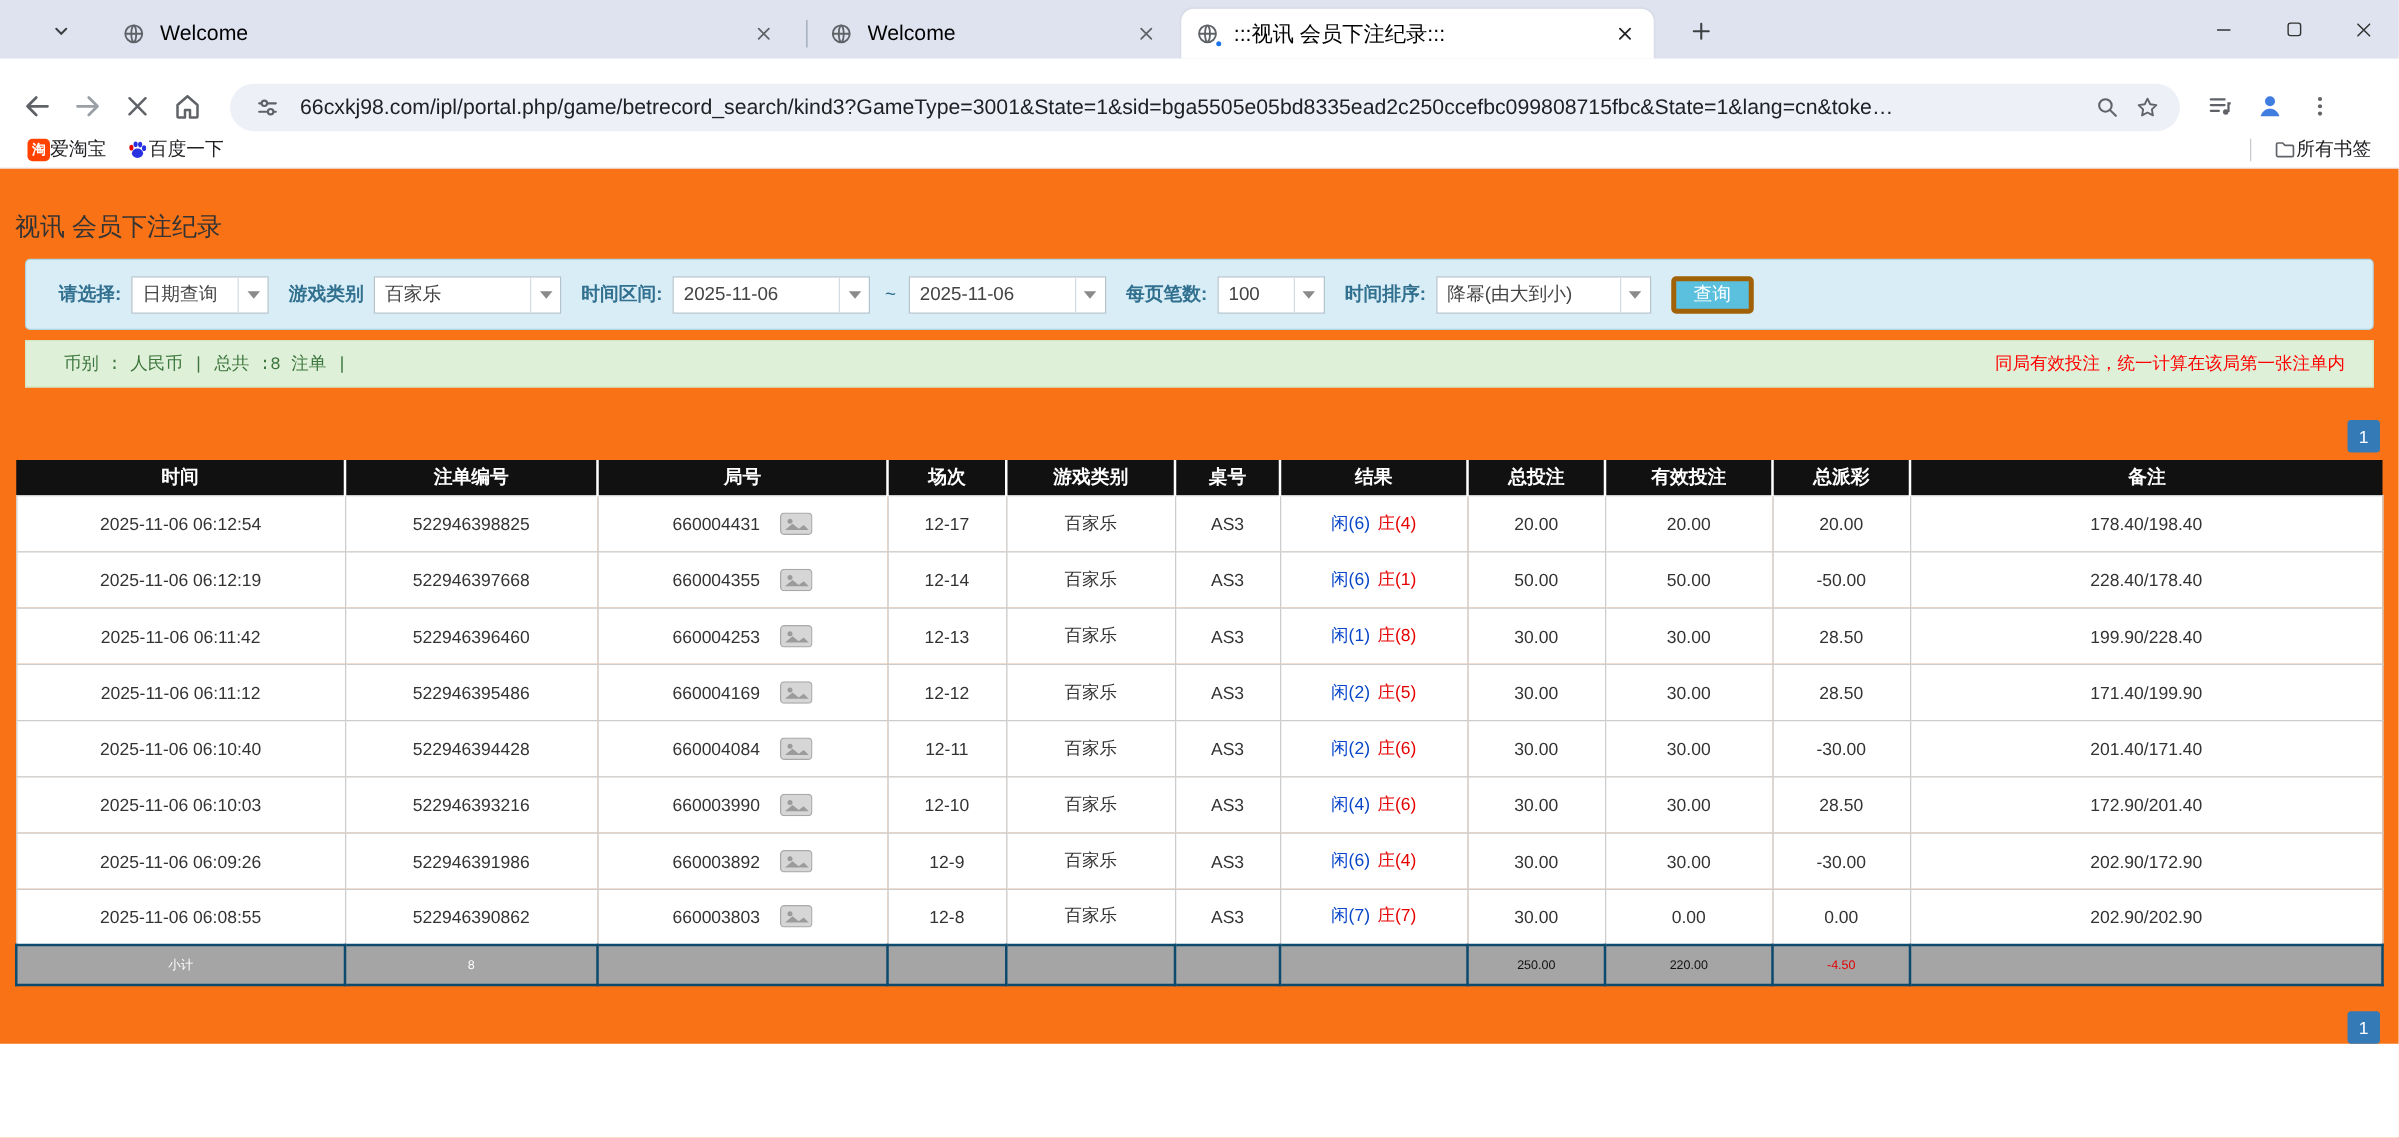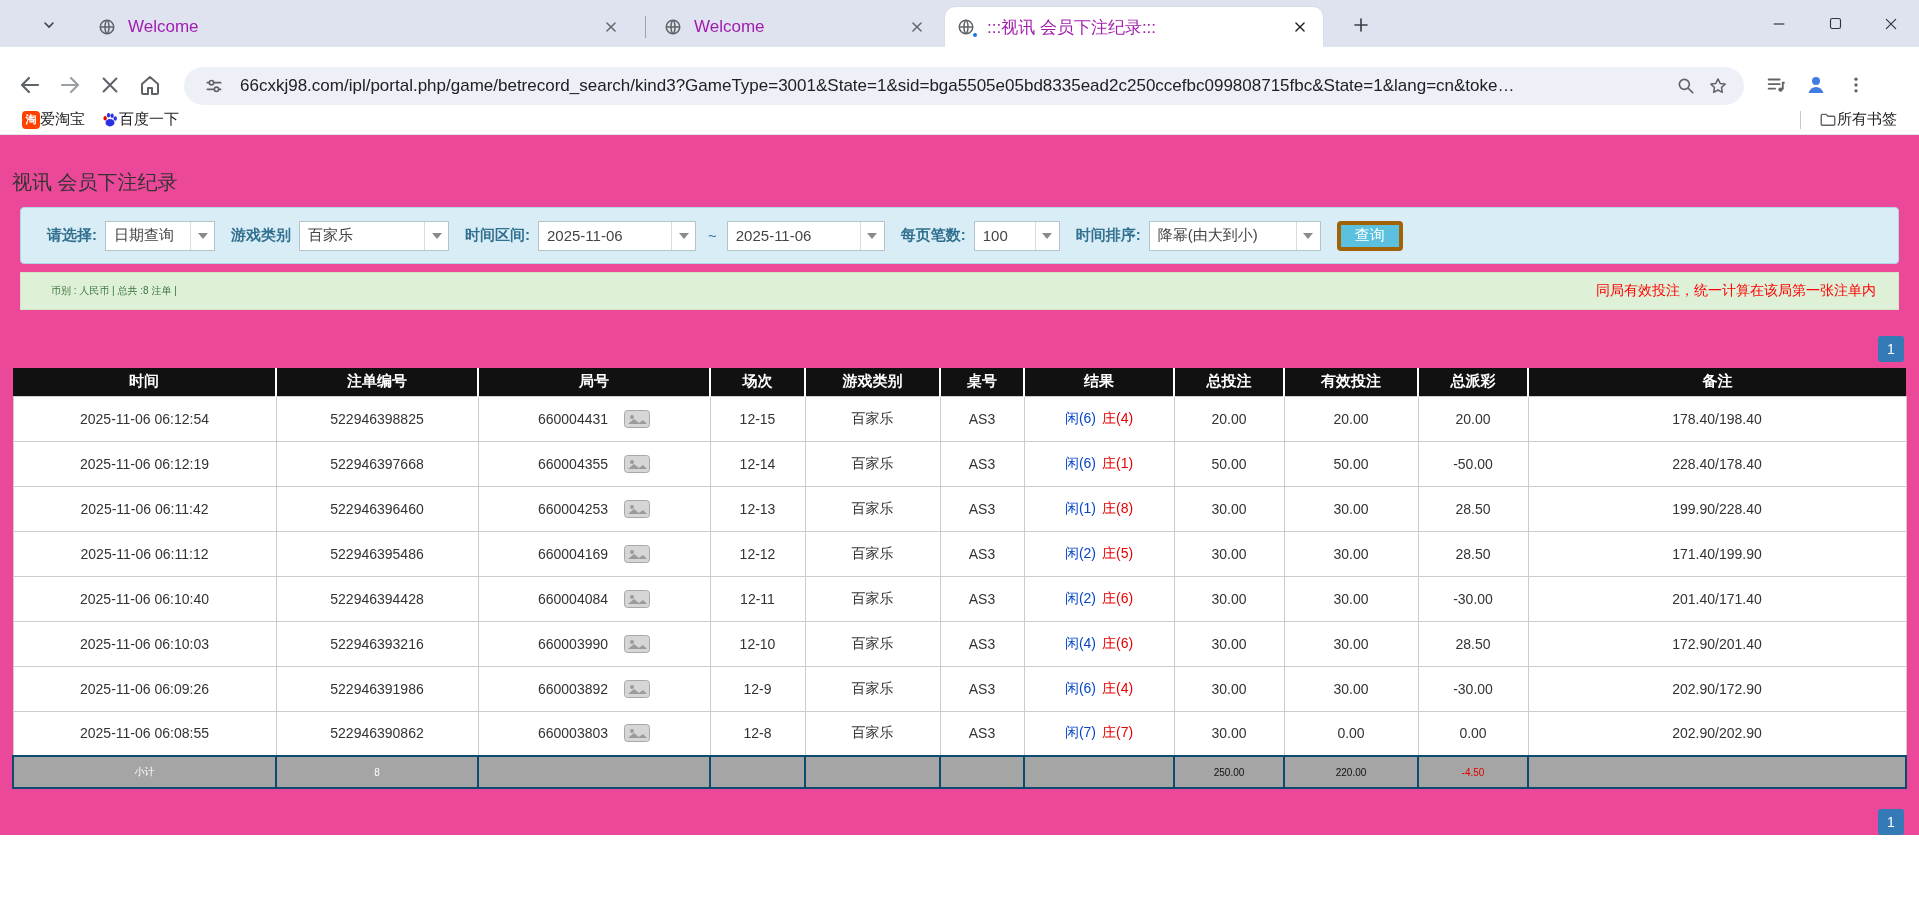--- a/index.html
+++ b/index.html
@@ -3,21 +3,21 @@
 <meta charset="utf-8">
 <style>
   * { box-sizing: border-box; margin: 0; padding: 0; }
   html,body { width: 1919px; height: 910px; font-family: "Liberation Sans", sans-serif; background:#fff; overflow:hidden; }
 
   
   .tabstrip { position:relative; width:100%; height:47px; background:#dee3ef; }
   .tab-search-btn { position:absolute; left:36px; top:12px; width:26px; height:26px; display:flex; align-items:center; justify-content:center; border-radius:50%; cursor:pointer; }
   .tab { position:absolute; top:7px; height:40px; display:flex; align-items:center; padding:0 12px; border-radius:10px 10px 0 0; color:#3c4043; }
   .tab .favicon { flex:0 0 auto; margin-right:12px; position:relative; }
-  .tab .tab-title { font-size:17px; white-space:nowrap; overflow:hidden; flex:1 1 auto; color:#a21caf; }
+  .tab .tab-title { font-size:17px; white-space:nowrap; overflow:hidden; flex:1 1 auto; color:#000000; }
   .tab.active { background:#fff; color:#202124; box-shadow:0 0 2px rgba(0,0,0,.08); }
   .tab .tab-close { flex:0 0 auto; width:22px; height:22px; margin-left:10px; display:flex; align-items:center; justify-content:center; border-radius:50%; cursor:pointer; }
   .tab1 { left:86px; width:548px; }
   .tab2 { left:652px; width:288px; }
   .tab3 { left:945px; width:378px; }
   .tab-separator { position:absolute; left:645px; top:16px; width:1px; height:22px; background:#9aa2b2; }
   .newtab-btn { position:absolute; left:1348px; top:12px; width:26px; height:26px; display:flex; align-items:center; justify-content:center; border-radius:50%; cursor:pointer; }
   .notif-dot { position:absolute; right:-4px; bottom:-3px; width:8px; height:8px; border-radius:50%; background:#1a73e8; border:2px solid #fff; }
   .win-controls { position:absolute; right:0; top:0; height:47px; display:flex; align-items:center; }
   .win-btn { width:56px; height:47px; display:flex; align-items:center; justify-content:center; cursor:pointer; }
@@ -32,34 +32,34 @@
   .toolbar-right { display:flex; align-items:center; margin-left:12px; }
 
   
   .bookmarks { width:100%; height:30px; background:#fff; display:flex; align-items:center; border-bottom:1px solid #e4e7eb; padding:0 14px; }
   .bm-item { display:flex; align-items:center; height:24px; padding:0 8px; border-radius:6px; cursor:pointer; }
   .bm-item .bm-label { font-size:15px; color:#202124; margin-left:0; white-space:nowrap; }
   .bm-spacer { flex:1 1 auto; }
   .bm-sep { width:1px; height:18px; background:#c6c9ce; margin:0 10px; }
 
   
-  .content { width:100%; background:#ec4899; }
+  .content { width:100%; background:#f97316; }
   .page-title { font-size:20px; font-weight:400; color:#333; padding:34px 0 0 12px; line-height:26px; }
 
   .filterbar { margin:12px 20px 0 20px; height:57px; background:#d9edf7; border:1px solid #aed5e5; border-radius:4px; display:flex; align-items:center; padding-left:26px; }
   .f-label { font-size:15px; font-weight:bold; color:#31708f; white-space:nowrap; margin-right:8px; }
   .combo { display:flex; align-items:center; height:30px; background:#fff; border:1px solid #b3c4ce; margin-right:16px; cursor:pointer; }
   .combo .combo-value { flex:1 1 auto; font-size:15px; color:#444; padding:0 8px; white-space:nowrap; overflow:hidden; }
   .combo .combo-arrow { flex:0 0 auto; width:24px; height:100%; border-left:1px solid #d4dde2; display:flex; align-items:center; justify-content:center; }
   .combo .combo-arrow:after { content:""; width:0; height:0; border-left:5px solid transparent; border-right:5px solid transparent; border-top:6px solid #8a8a8a; }
   .tilde { font-size:15px; color:#31708f; margin:0 10px 0 -4px; }
   .search-btn { height:30px; padding:0 14px; background:#5bc0de; color:#fff; font-size:15px; border:4px solid #a16207; border-radius:4px; cursor:pointer; font-family:"Liberation Sans",sans-serif; }
 
   .summarybar { margin:8px 20px 0 20px; height:38px; background:#dff0d8; border:1px solid #d2e6c3; display:flex; align-items:center; justify-content:space-between; padding:0 22px 0 30px; }
-  .summary-left { font-size:10px; color:#3c763d; }
+  .summary-left { font-size:14px; color:#3c763d;font-family:Liberation Mono, monospace; }
   .summary-right { font-size:14px; color:#ff0000; }
 
   .pagerow { display:flex; justify-content:flex-end; padding-right:15px; }
   .pagerow.top { margin-top:26px; }
   .pagerow.bottom { margin-top:20px; }
   .page-btn { min-width:26px; height:26px; background:#337ab7; color:#fff; font-size:14px; display:flex; align-items:center; justify-content:center; border-radius:3px; cursor:pointer; }
 
   
   table.bets { margin:6px 0 0 12px; width:1893px; border-collapse:collapse; table-layout:fixed; }
   table.bets th { background:#111; color:#fff; font-size:15px; font-weight:bold; height:28px; border-right:2px solid #fff; }
@@ -363,21 +363,21 @@
         <td><span class="round-cell-inner">
               <span>660004431</span>
               <span>
                 <svg width="26" height="18" viewBox="0 0 26 18">
                   <rect x="0.5" y="0.5" width="25" height="17" rx="3" fill="#d6d6d6" stroke="#a8a8a8"></rect>
                   <circle cx="8" cy="7" r="2" fill="#9b9b9b"></circle>
                   <path d="M4 14l6-5 5 4 4-3 4 4z" fill="#9b9b9b"></path>
                 </svg>
               </span>
             </span></td>
-        <td>12-15</td>
+        <td>12-17</td>
         <td>百家乐</td>
         <td>AS3</td>
         <td><span class="res-player">闲(6)</span><span class="res-banker">庄(4)</span></td>
         <td class="link-blue">20.00</td>
         <td>20.00</td>
         <td class="auto-neg">20.00</td>
         <td>178.40/198.40</td>
       </tr>
 
       <tr>

